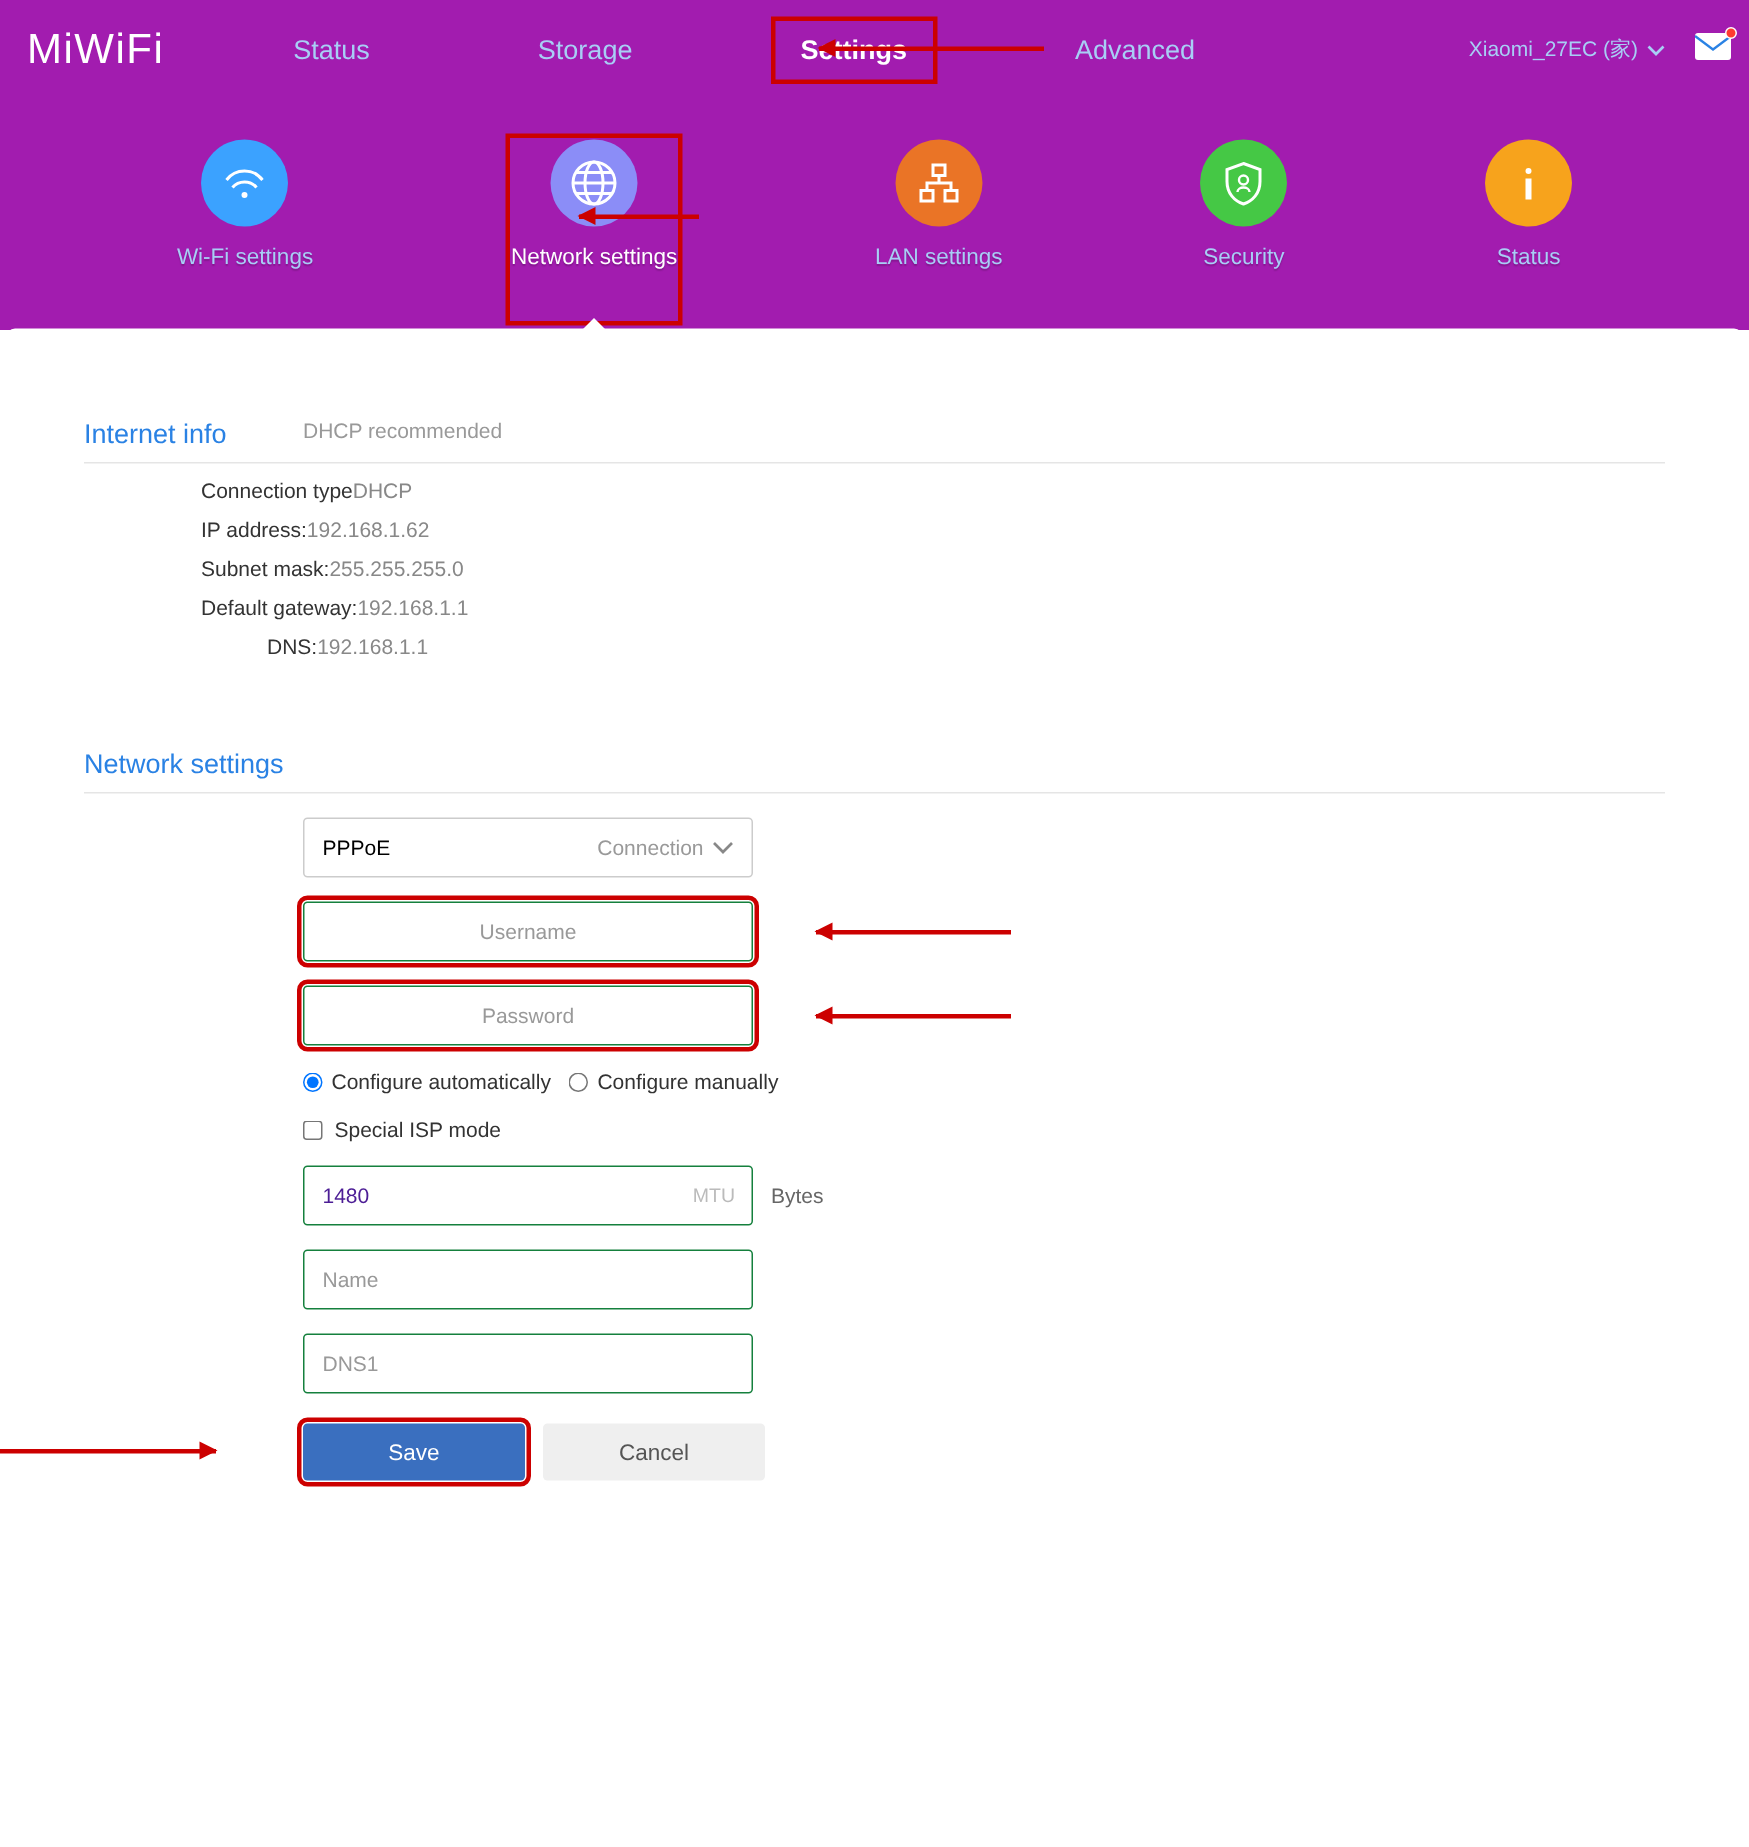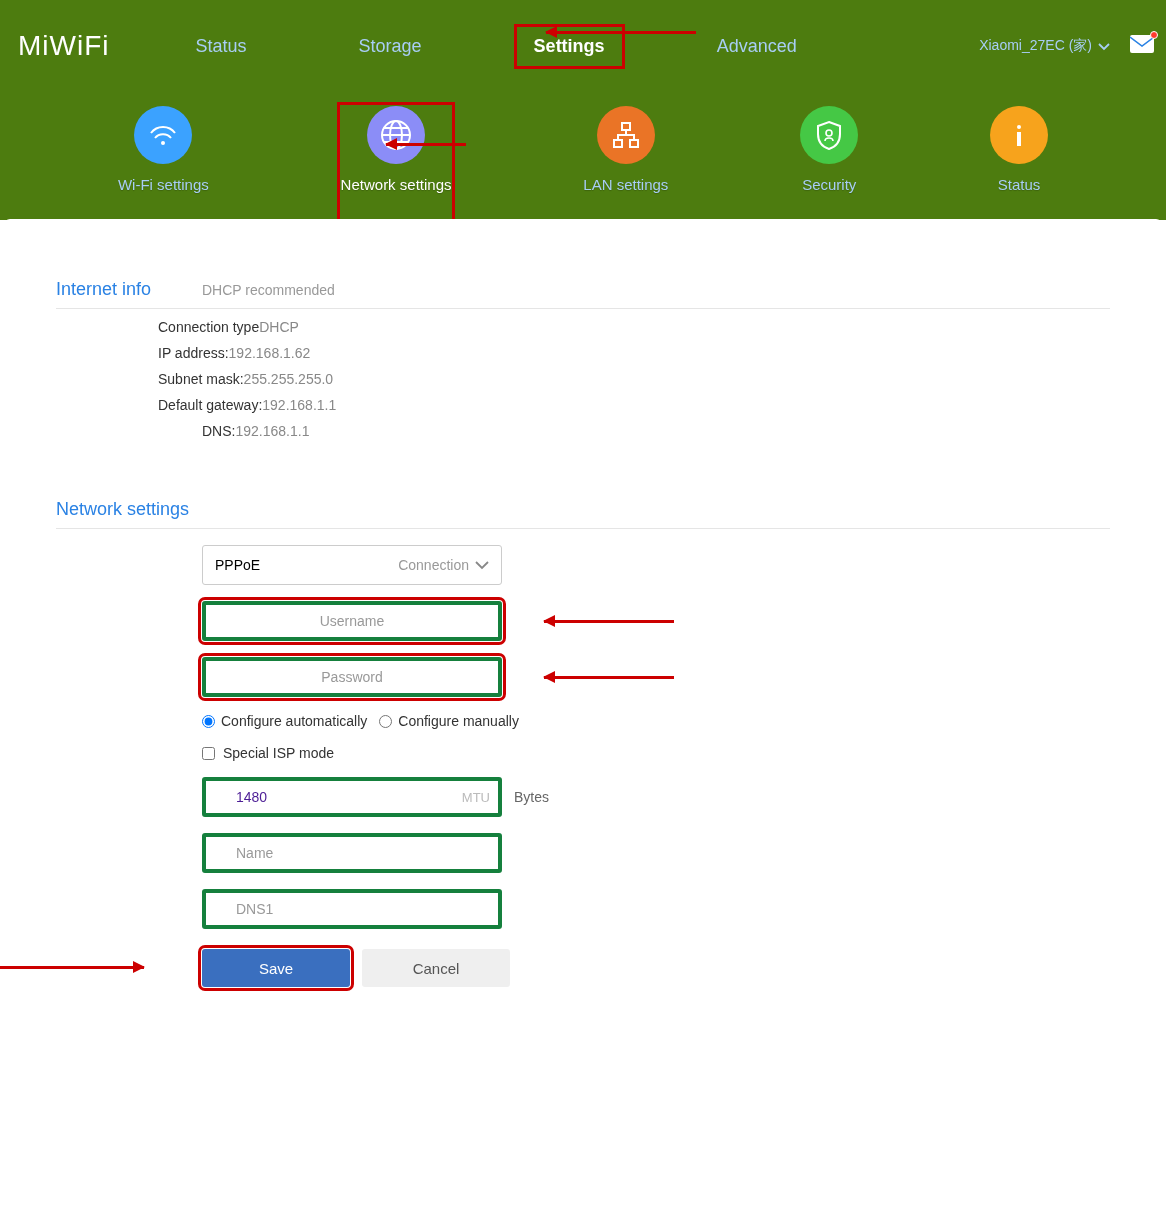--- a/index.html
+++ b/index.html
@@ -1,17 +1,17 @@
 <!DOCTYPE html>
 <html><head>
 <meta charset="utf-8">
 <style>
 * { box-sizing: border-box; margin: 0; padding: 0; }
 body { font-family: -apple-system, "Helvetica Neue", Arial, sans-serif; background: #fff; width: 1166px; }
-.topbar { background: #4d7c0f; height: 220px; position: relative; padding: 16px 12px; }
+.topbar { background: #a21caf; height: 220px; position: relative; padding: 3px 12px; }
 .top-row { display: flex; align-items: center; height: 60px; }
 .logo { color: #fff; font-size: 28px; font-weight: 200; letter-spacing: 1px; margin-left: 6px; margin-right: 70px; }
 .nav { display: flex; gap: 80px; }
 .nav-item { color: #a8cef5; font-size: 18px; cursor: pointer; padding: 8px 16px; }
 .nav-item.active { color: #fff; font-weight: 600; }
 .spacer { flex: 1; }
 .device-select { color: #a8cef5; font-size: 14px; display: flex; align-items: center; gap: 6px; cursor: pointer; margin-right: 20px; }
 .mail-icon { position: relative; }
 .mail-icon svg { width: 24px; height: 18px; }
 .mail-badge { position: absolute; width: 8px; height: 8px; background: #ff3b30; border-radius: 50%; top: -4px; right: -4px; border: 1px solid #fff; }
@@ -20,33 +20,33 @@
 .sub-icon { width: 58px; height: 58px; border-radius: 50%; display: flex; align-items: center; justify-content: center; }
 .sub-label { color: #a8cef5; font-size: 15px; text-shadow: 0 1px 1px rgba(0,0,0,0.2); }
 .sub-item.active .sub-label { color: #fff; font-weight: 500; }
 .sub-item.active::after { content: ''; position: absolute; bottom: -11px; width: 0; height: 0; border-left: 12px solid transparent; border-right: 12px solid transparent; border-bottom: 12px solid #fff; }
 .bg-blue { background: #3ba2ff; }
 .bg-purple { background: #8b8df7; }
 .bg-green { background: #45c845; }
 .bg-orange { background: #ea7426; }
 .bg-amber { background: #f7a31c; }
 .panel { background: #fff; border-radius: 6px 6px 0 0; margin: 0 4px; padding: 60px 52px 40px 52px; position: relative; top: -1px; }
-.section-row { display: flex; align-items: center; border-bottom: 1px solid #e5e5e5; padding-bottom: 8px; margin-bottom: 8px; }
+.section-row { display: flex; align-items: flex-start; border-bottom: 1px solid #e5e5e5; padding-bottom: 8px; margin-bottom: 8px; }
 .section-title { color: #2a82e4; font-size: 18px; width: 146px; }
 .section-sub { color: #999; font-size: 14px; }
-.info-list { margin-left: 102px; margin-bottom: 60px; }
+.info-list { margin-left: 78px; margin-bottom: 60px; }
 .info-line { margin: 10px 0; font-size: 14px; }
 .info-label { color: #333; }
 .info-value { color: #888; }
 .dns-row { padding-left: 44px; }
 .form-area { margin-left: 146px; }
 .form-row { margin: 16px 0; display: flex; align-items: center; gap: 12px; }
 .select-box { width: 300px; height: 40px; border: 1px solid #ccc; border-radius: 3px; display: flex; align-items: center; justify-content: space-between; padding: 0 12px; font-size: 14px; cursor: pointer; background: #fff; }
 .select-label-right { color: #999; display: flex; align-items: center; gap: 6px; }
-.text-input { width: 300px; height: 40px; border: 4px solid #15803d; border-radius: 3px; padding: 0 30px; font-size: 14px; color: #333; text-align: center; }
+.text-input { width: 300px; height: 40px; border: 1px solid #15803d; border-radius: 3px; padding: 0 12px; font-size: 14px; color: #333; text-align: center; }
 .text-input::placeholder { color: #999; }
 .inline-input { position: relative; width: 300px; }
 .inner-label { position: absolute; right: 12px; top: 50%; transform: translateY(-50%); color: #bbb; font-size: 13px; pointer-events: none; }
 .radio-row { display: flex; gap: 12px; margin: 16px 0; font-size: 14px; color: #333; }
 .radio-item { display: flex; align-items: center; gap: 6px; cursor: pointer; }
 .check-row { display: flex; align-items: center; gap: 8px; font-size: 14px; color: #333; margin: 14px 0; }
 .bytes-label { color: #666; font-size: 14px; }
 .btn-row { display: flex; gap: 12px; margin-top: 20px; }
 .btn { width: 148px; height: 38px; border-radius: 3px; font-size: 15px; cursor: pointer; border: none; }
 .btn-primary { background: #3a6fbf; color: #fff; }

